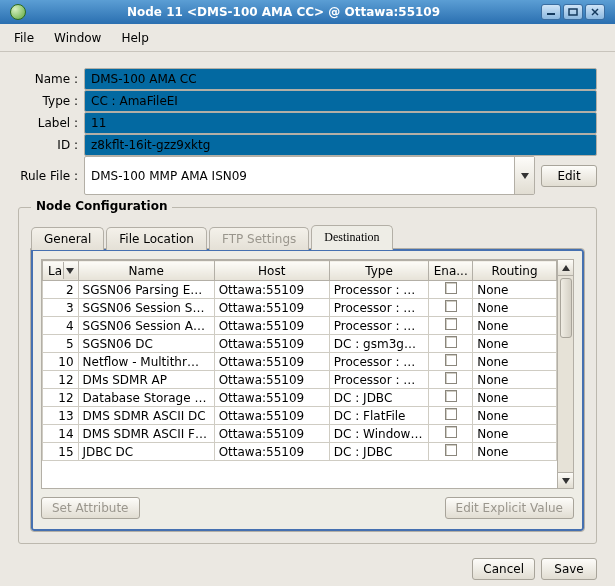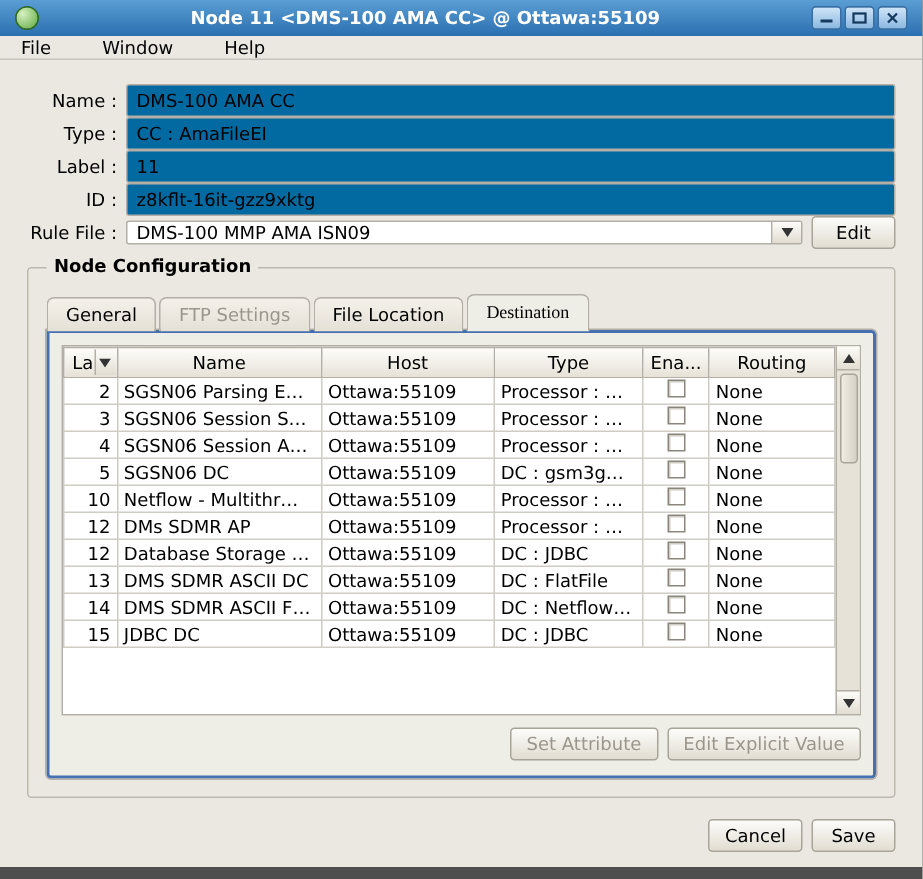--- a/index.html
+++ b/index.html
@@ -36,26 +36,26 @@
   .titlebar-btn {
     width: 20px; height: 16px;
     background: linear-gradient(to bottom,#cfe4f7,#8bb8e0);
     border: 1px solid #3a6da0;
     border-radius: 3px;
     display: flex; align-items:center; justify-content:center;
     font-size: 10px; color:#143a5e;
   }
   
   .menubar {
-    height: 16px;
+    height: 28px;
     background: #ebe8e2;
     border-bottom: 1px solid #c8c4bc;
     display: flex; align-items:center;
     padding: 0 6px;
-    gap: 18px;
+    gap: 4px;
   }
   .menubar-item { padding: 3px 8px; }
   
   .window-body {
     background: #ebe8e2;
     height: 538px;
     padding: 16px 18px 10px 18px;
     display:flex; flex-direction:column;
   }
   
@@ -71,21 +71,21 @@
     border-radius: 2px;
     padding: 2px 6px;
     font-size: 12px;
     font-family: inherit;
     color:#000;
   }
   .text-field[readonly] { color:#000; }
   .combo {
     flex:1; display:flex; align-items:center;
     background:#fff; border:1px solid #b3afa6; border-radius:2px;
-    height:16px;
+    height:39px;
   }
   .combo-text { flex:1; padding:0 6px; }
   .combo-btn {
     width:20px; height:100%;
     background: linear-gradient(to bottom,#fdfcf9,#e1ddd2);
     border-left:1px solid #b3afa6;
     display:flex; align-items:center; justify-content:center;
   }
   .button {
     height:22px; min-width:56px;
@@ -200,21 +200,21 @@
     box-shadow: inset 1px 1px 0 #cfccc3;
   }
   .sort-combo {
     position:absolute; right:1px; top:1px; bottom:1px; width:14px;
     background: linear-gradient(to bottom,#fdfcf8,#e1ddd2);
     border-left:1px solid #b3afa6;
     display:flex;align-items:center;justify-content:center;
     font-size:8px;
   }
   
-  .attr-actions { display:flex; justify-content:flex-end; gap:6px; margin-top:8px;}
+  .attr-actions { display:flex; justify-content:space-between; gap:6px; margin-top:8px;}
   .dialog-actions { display:flex; justify-content:flex-end; gap:6px; margin-top:14px;}
   svg.tri { width:8px; height:6px; }
 </style>
 </head>
 <body>
 
 <div class="titlebar">
   <span class="app-icon"></span>
   <span class="titlebar-text">Node 11 &lt;DMS-100 AMA CC&gt; @ Ottawa:55109</span>
   <div class="titlebar-buttons">
@@ -284,22 +284,22 @@
         <button class="button">Edit</button>
       </div>
     </div>
   </div>
 
   <div class="groupbox">
     <div class="group-title">Node Configuration</div>
 
     <div class="tabs-row">
       <div class="tab">General</div>
+      <div class="tab">File Location</div>
       <div class="tab disabled">FTP Settings</div>
-      <div class="tab">File Location</div>
       <div class="tab active">Destination</div>
     </div>
 
     <div class="tabpane">
       <div class="table-wrap">
         <div style="flex:1;overflow:hidden;">
           <table>
             <thead>
               <tr>
                 <th class="col-la">
@@ -379,21 +379,21 @@
                   <td class="col-name">DMS SDMR ASCII DC</td>
                   <td class="col-host">Ottawa:55109</td>
                   <td class="col-type">DC : FlatFile</td>
                   <td class="col-ena"><span class="checkbox"></span></td>
                   <td class="col-rout">None</td>
                 </tr>
                 <tr>
                   <td class="col-la">14</td>
                   <td class="col-name">DMS SDMR ASCII F…</td>
                   <td class="col-host">Ottawa:55109</td>
-                  <td class="col-type">DC : Netflow…</td>
+                  <td class="col-type">DC : Window…</td>
                   <td class="col-ena"><span class="checkbox"></span></td>
                   <td class="col-rout">None</td>
                 </tr>
                 <tr>
                   <td class="col-la">15</td>
                   <td class="col-name">JDBC DC</td>
                   <td class="col-host">Ottawa:55109</td>
                   <td class="col-type">DC : JDBC</td>
                   <td class="col-ena"><span class="checkbox"></span></td>
                   <td class="col-rout">None</td>

